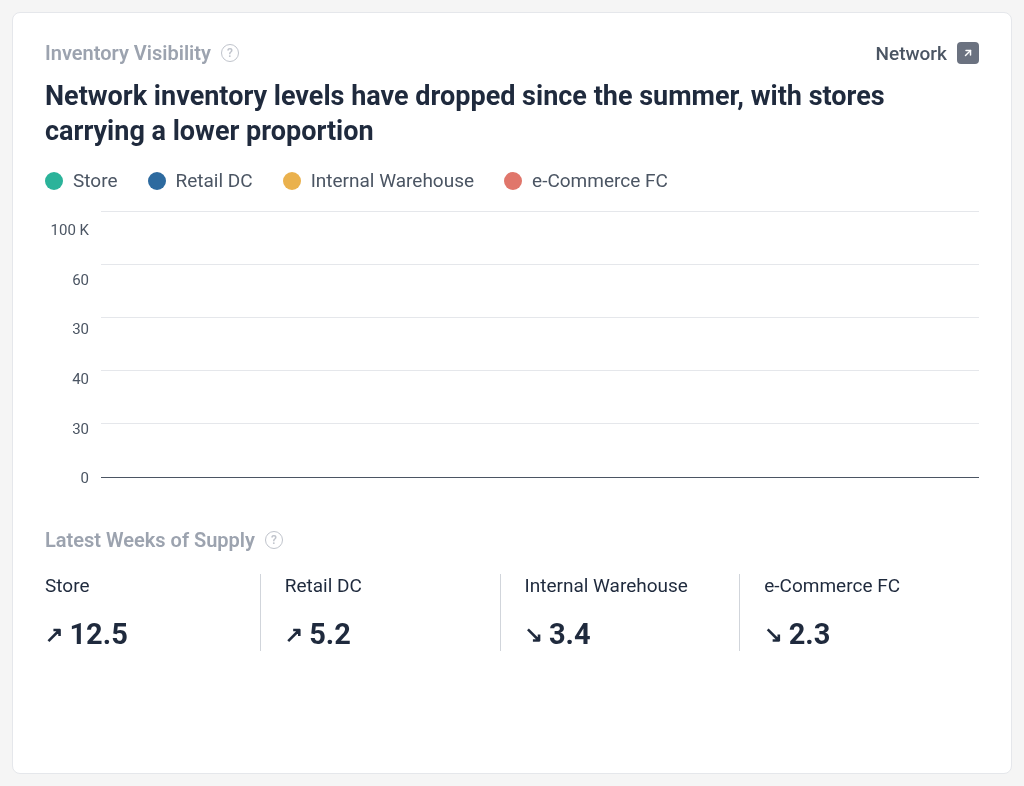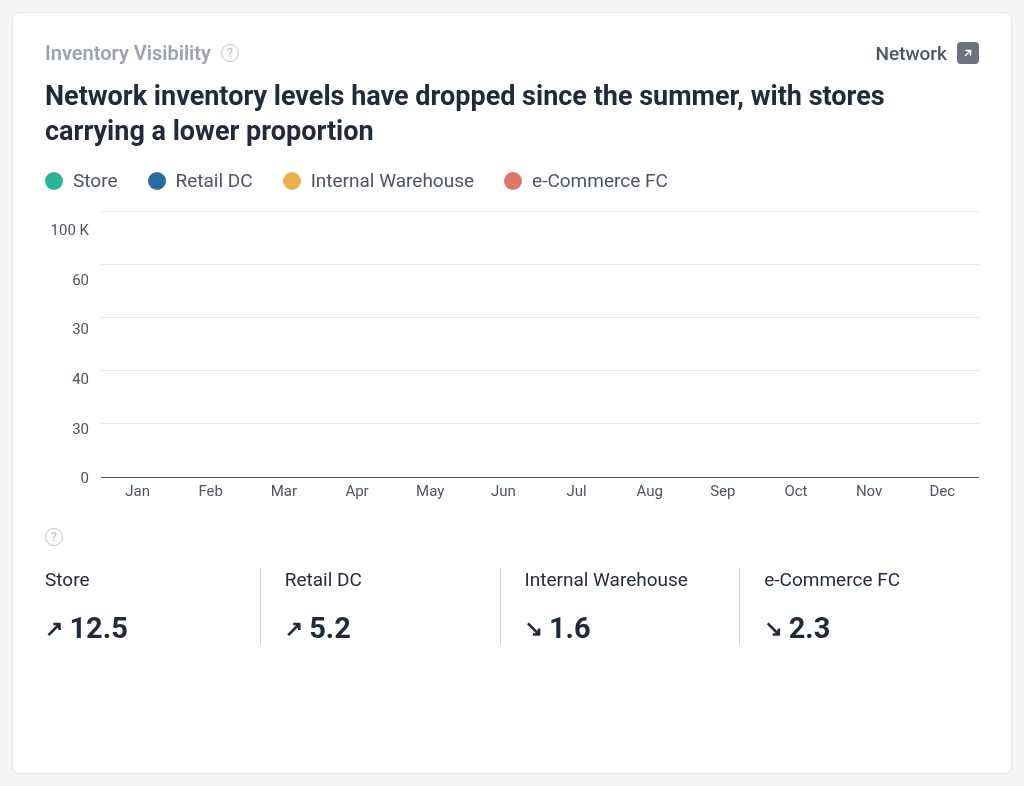--- a/index.html
+++ b/index.html
@@ -544,37 +544,24 @@
             <div class="seg" style="height: 5%; background: rgb(234, 177, 77);"></div>
             <div class="seg" style="height: 2%; background: rgb(224, 118, 107);"></div>
           </div>
         </div>
     <div class="grid-line" style="bottom: 20%;"></div>
         <div class="grid-line" style="bottom: 40%;"></div>
         <div class="grid-line" style="bottom: 60%;"></div>
         <div class="grid-line" style="bottom: 80%;"></div>
         <div class="grid-line" style="bottom: 100%;"></div>
       </div>
-    <div class="x-axis">
-        <div class="x-tick" style="width: 8.33333%;">Jan</div>
-        <div class="x-tick" style="width: 8.33333%;">Feb</div>
-        <div class="x-tick" style="width: 8.33333%;">Mar</div>
-        <div class="x-tick" style="width: 8.33333%;">Apr</div>
-        <div class="x-tick" style="width: 8.33333%;">May</div>
-        <div class="x-tick" style="width: 8.33333%;">Jun</div>
-        <div class="x-tick" style="width: 8.33333%;">Jul</div>
-        <div class="x-tick" style="width: 8.33333%;">Aug</div>
-        <div class="x-tick" style="width: 8.33333%;">Sep</div>
-        <div class="x-tick" style="width: 8.33333%;">Oct</div>
-        <div class="x-tick" style="width: 8.33333%;">Nov</div>
-        <div class="x-tick" style="width: 8.33333%;">Dec</div>
-      </div>
   </div>
 
   <div class="subheader">
+    <span>Latest Weeks of Supply</span>
     <span class="help-icon">?</span>
   </div>
 
   <div class="kpis">
       <div class="kpi">
         <div class="kpi-label">Store</div>
         <div class="kpi-value-row">
           <span class="arrow">↗</span>
           <span class="kpi-value">12.5</span>
         </div>
@@ -583,21 +570,21 @@
         <div class="kpi-label">Retail DC</div>
         <div class="kpi-value-row">
           <span class="arrow">↗</span>
           <span class="kpi-value">5.2</span>
         </div>
       </div>
       <div class="kpi">
         <div class="kpi-label">Internal Warehouse</div>
         <div class="kpi-value-row">
           <span class="arrow">↘</span>
-          <span class="kpi-value">1.6</span>
+          <span class="kpi-value">3.4</span>
         </div>
       </div>
       <div class="kpi">
         <div class="kpi-label">e-Commerce FC</div>
         <div class="kpi-value-row">
           <span class="arrow">↘</span>
           <span class="kpi-value">2.3</span>
         </div>
       </div>
     </div>

